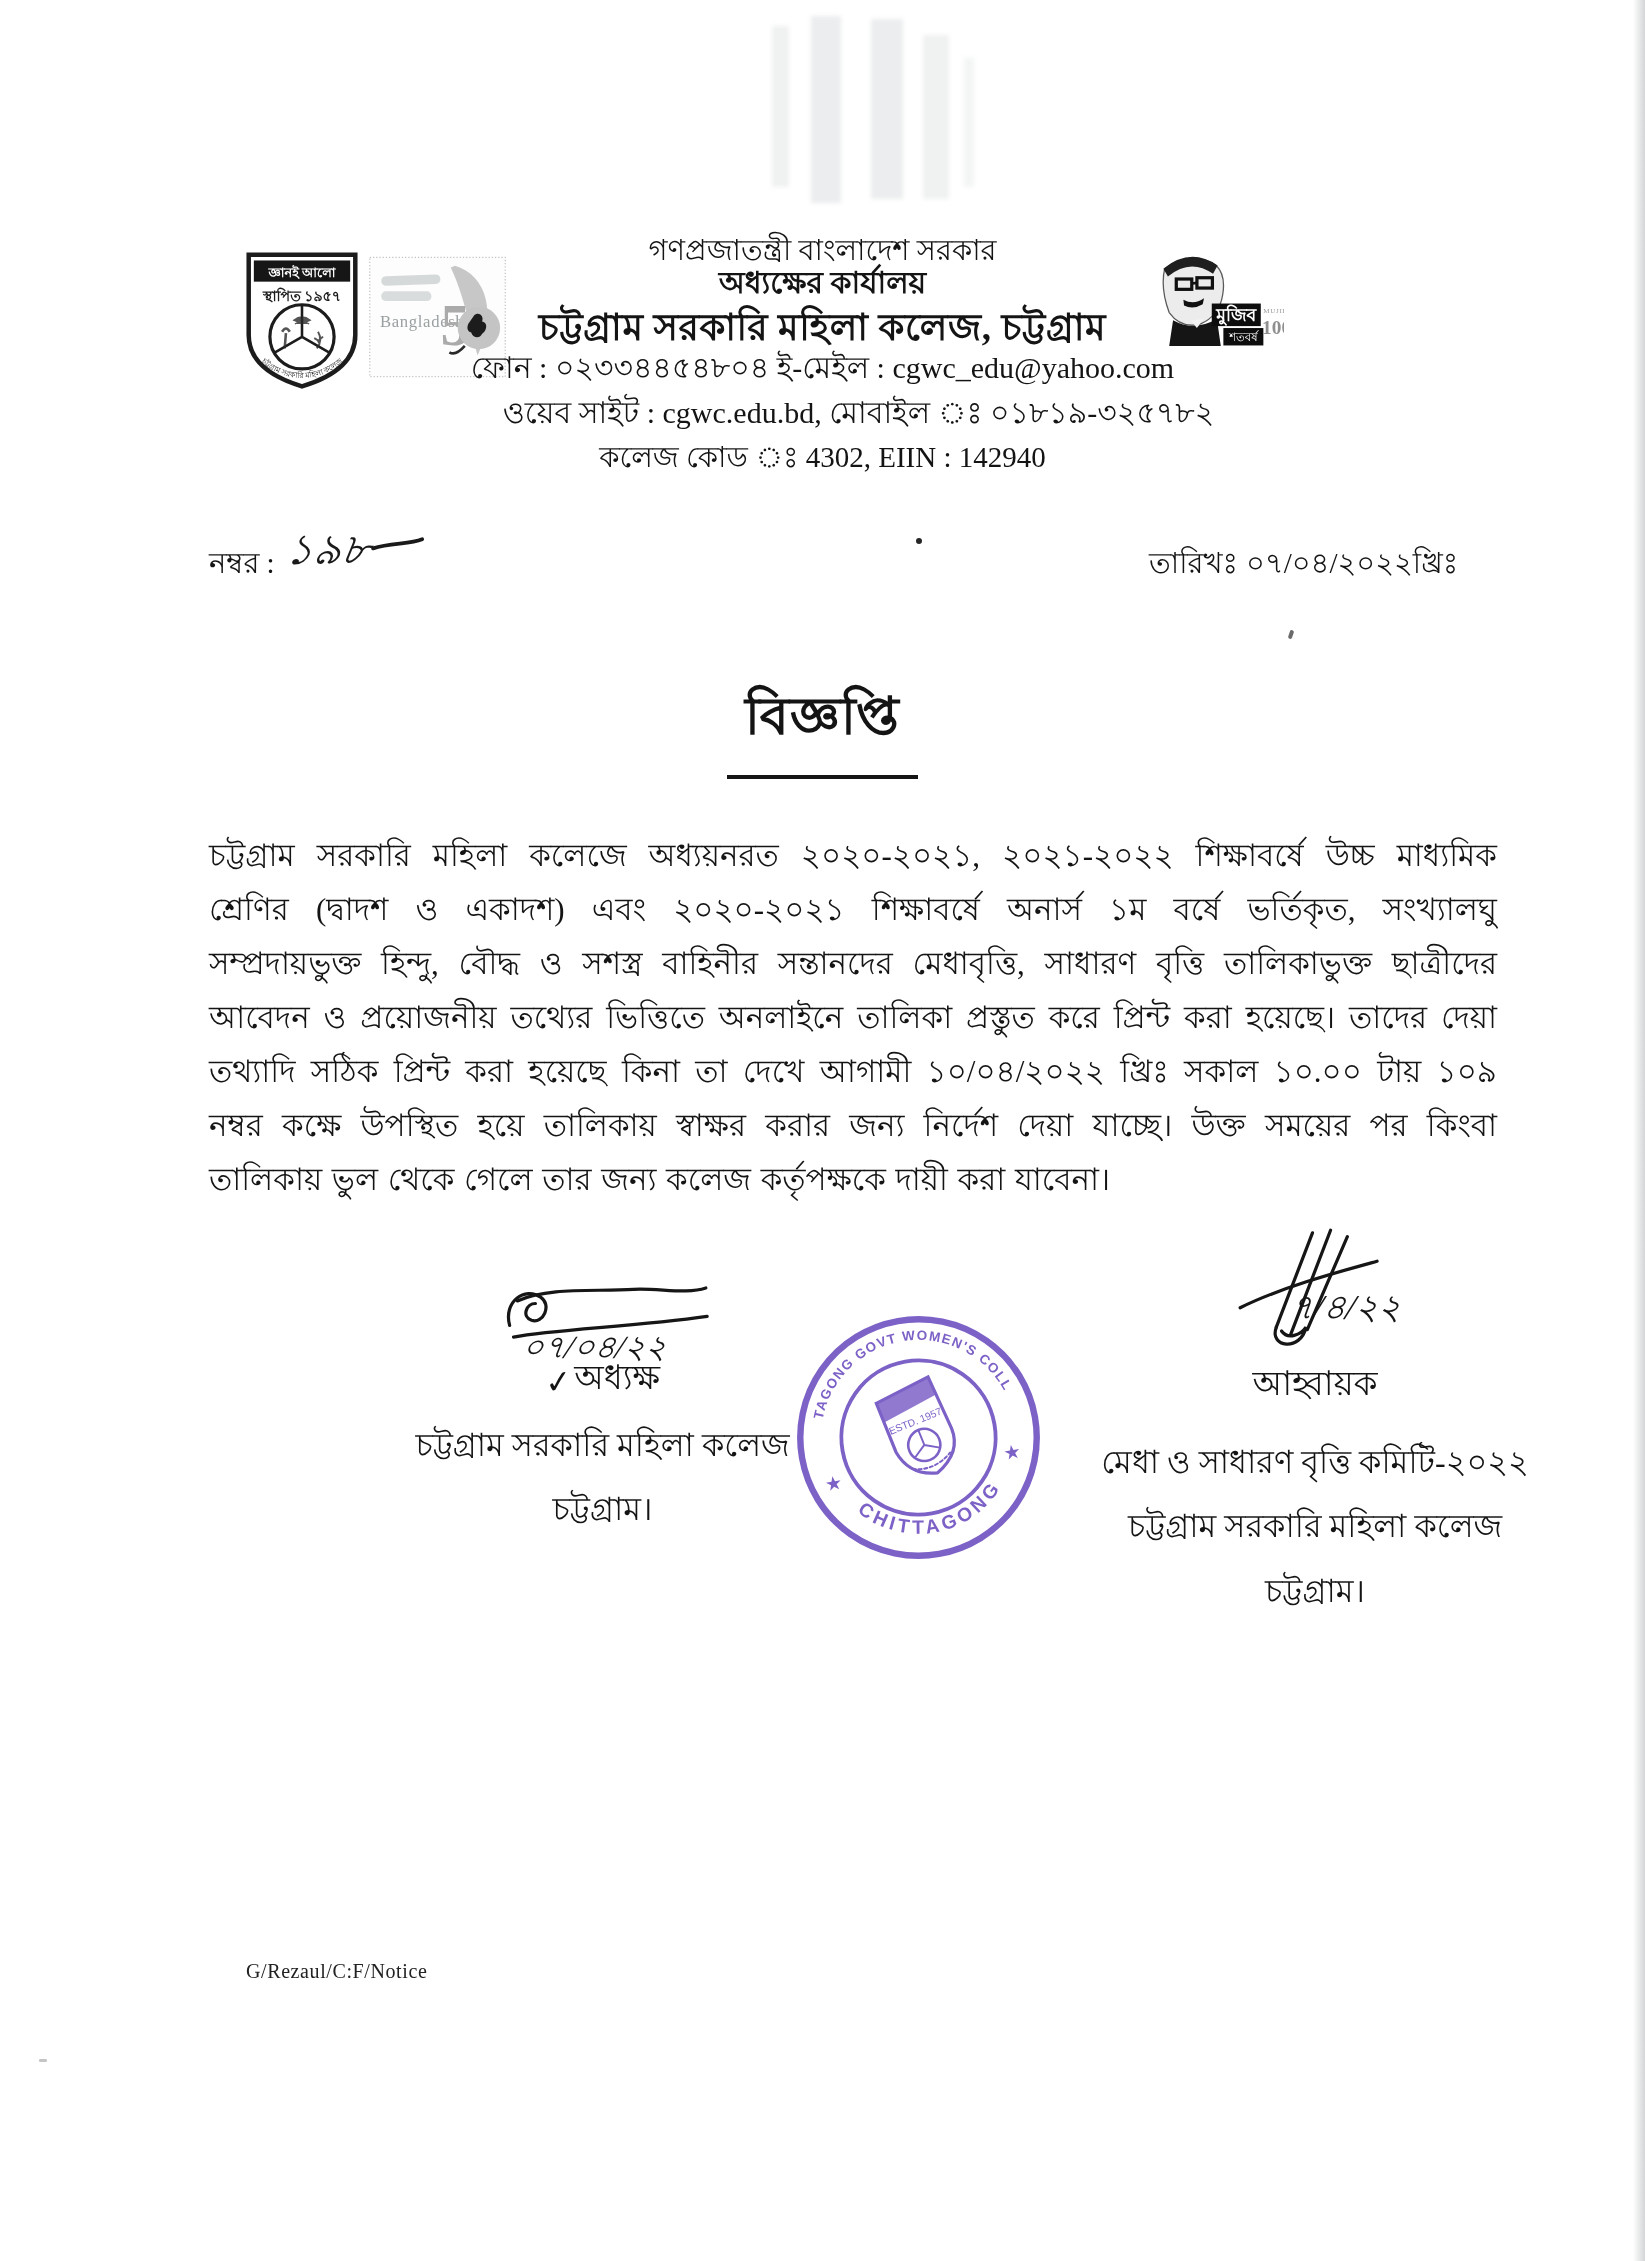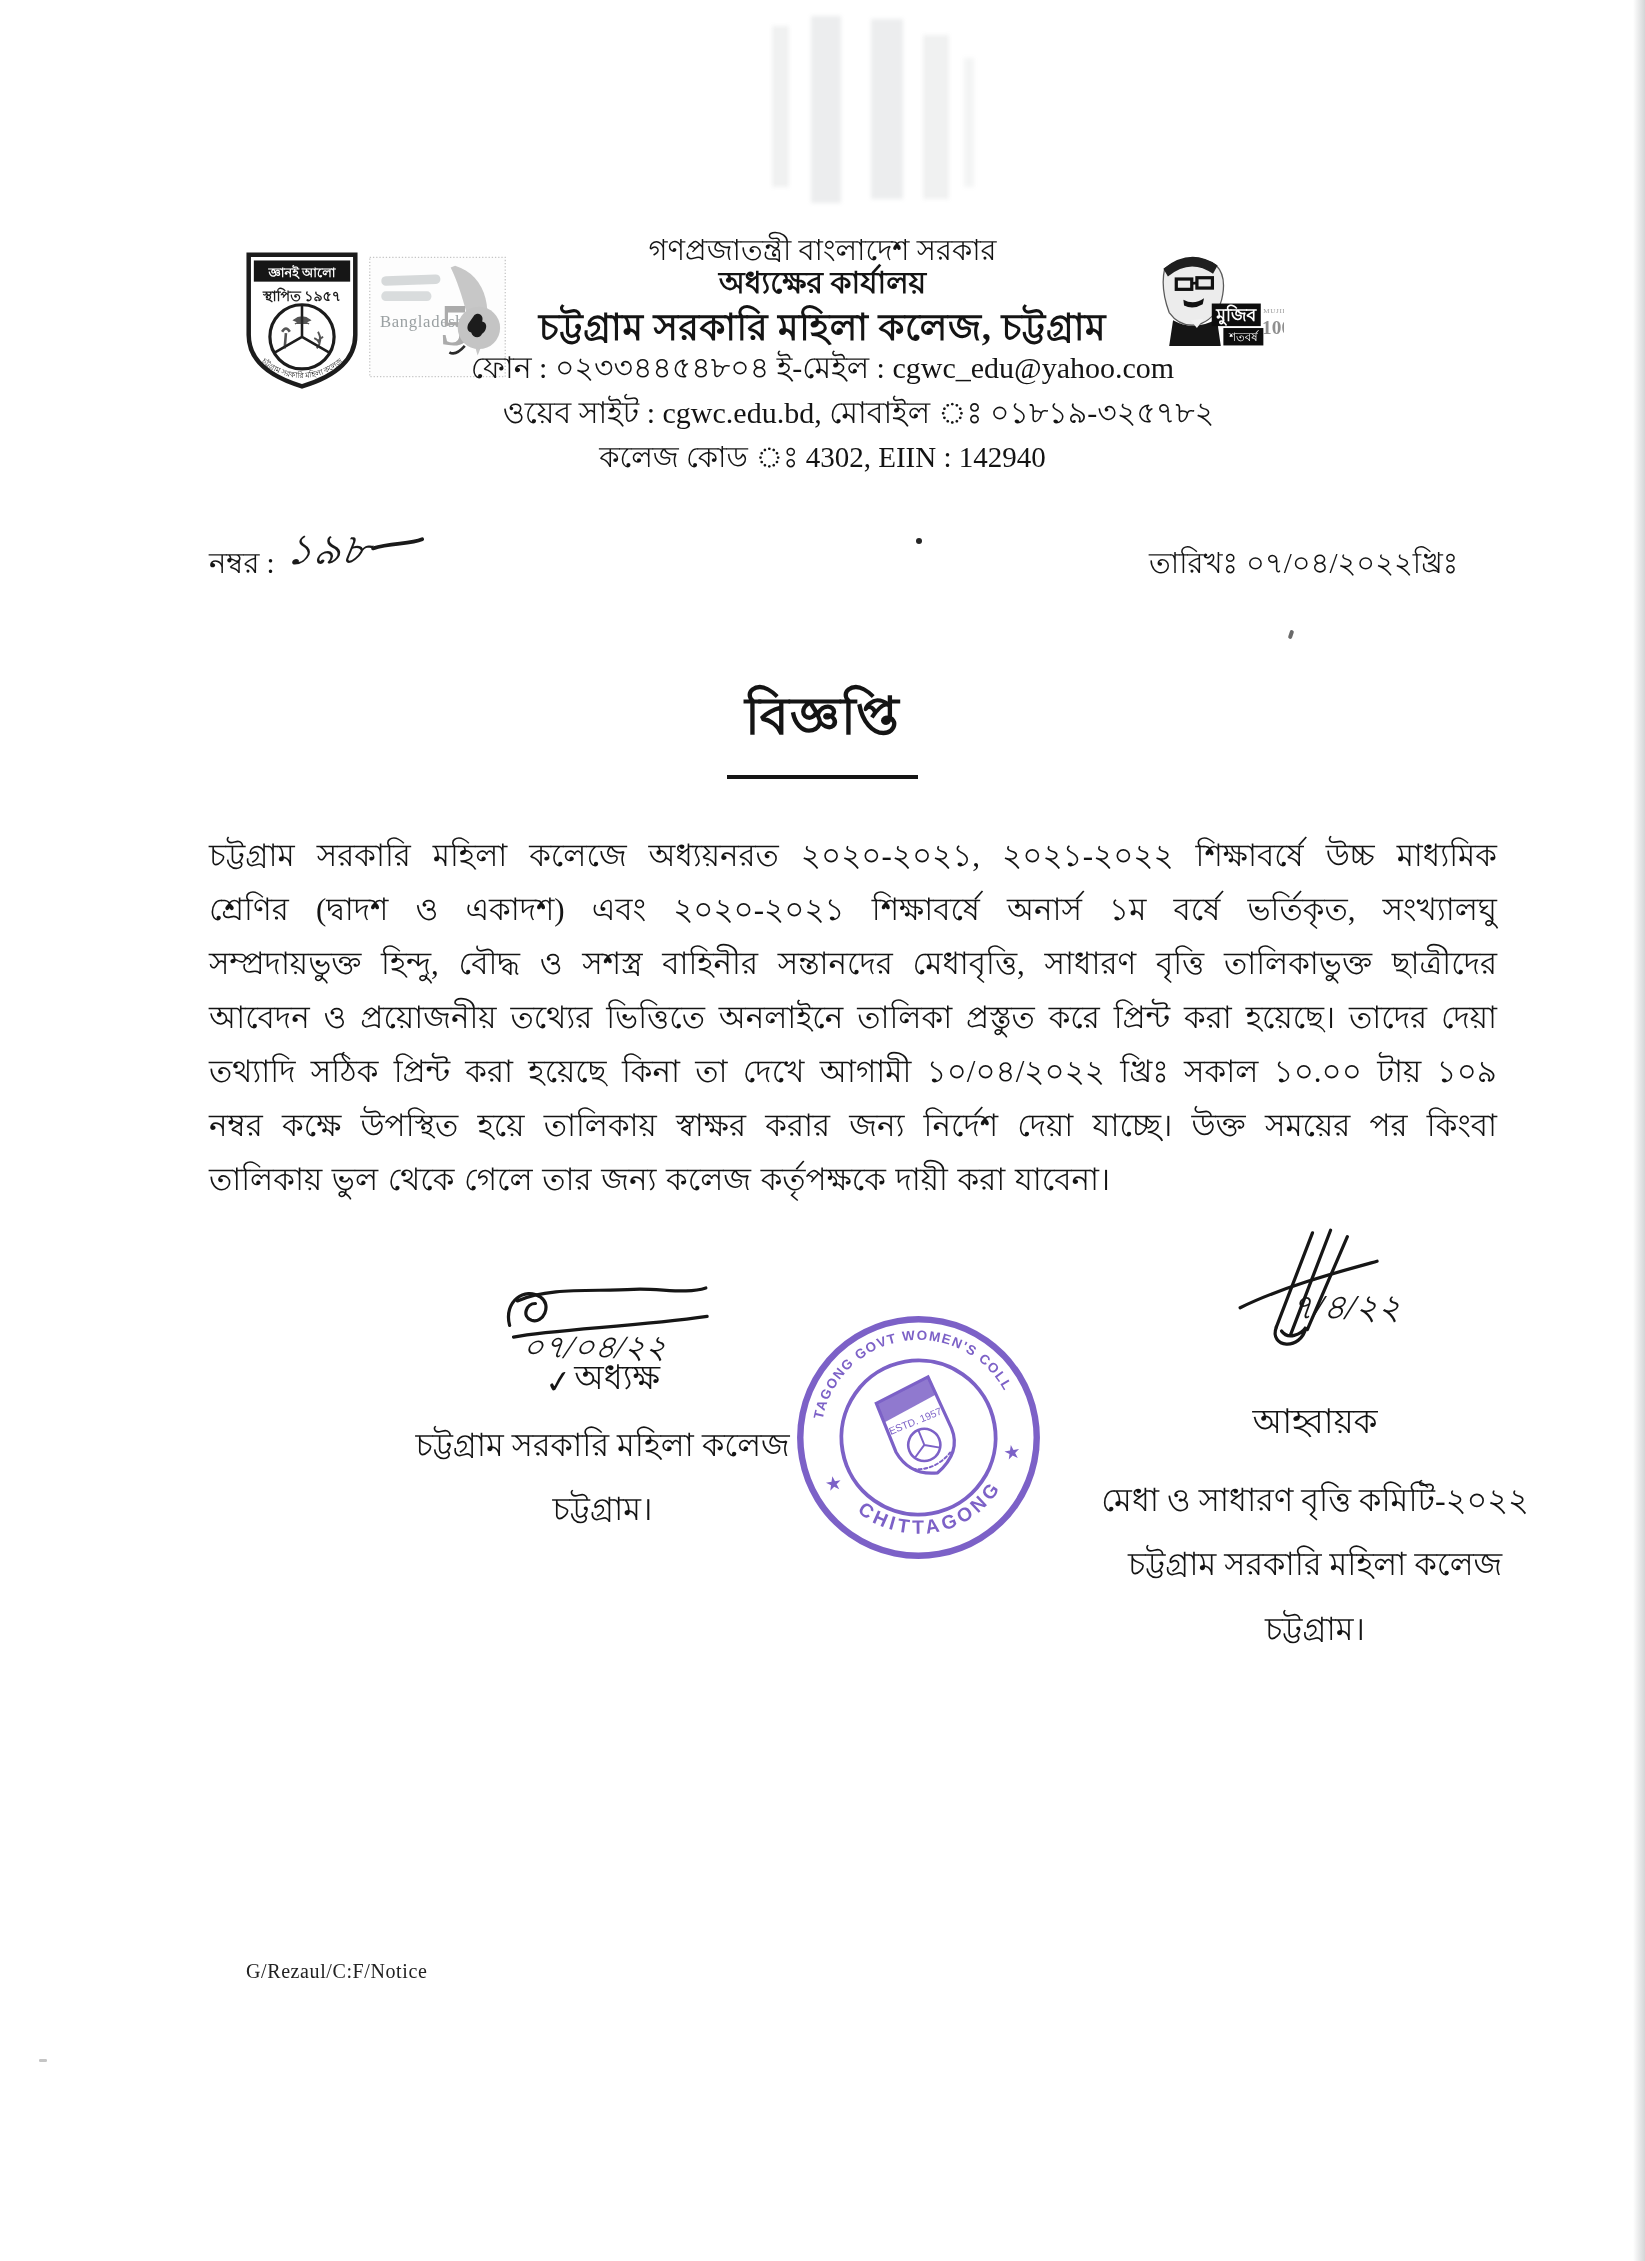--- a/index.html
+++ b/index.html
@@ -169,21 +169,21 @@
       </g>
     </g>
   </svg>
 
   <svg class="abs" style="left:1204px;top:1225px;" width="226" height="139" viewBox="0 0 350 215">
     <path d="M168,12 L112,158 M196,8 L134,170 M222,18 L160,162" stroke="#161616" stroke-width="5" fill="none" stroke-linecap="round"></path>
     <path d="M112,158 C100,190 150,196 158,158 C150,170 130,178 120,164" stroke="#161616" stroke-width="5" fill="none" stroke-linecap="round"></path>
     <path d="M56,128 C120,96 210,72 268,56" stroke="#161616" stroke-width="5" fill="none" stroke-linecap="round"></path>
     <text x="148" y="146" font-size="54" fill="#161616" transform="skewX(-6)" style="font-style:italic;">৭/৪/২২</text>
   </svg>
-  <div class="abs sigblock" style="left:1083px;top:1395px;width:464px;">
+  <div class="abs sigblock" style="left:1083px;top:1357px;width:464px;">
     <div class="sig-designation">আহ্বায়ক</div>
     <div class="sig-line" style="margin-top:23px;">মেধা ও সাধারণ বৃত্তি কমিটি-২০২২</div>
     <div class="sig-line" style="margin-top:10.3px;">চট্টগ্রাম সরকারি মহিলা কলেজ</div>
     <div class="sig-line" style="margin-top:10.3px;">চট্টগ্রাম।</div>
   </div>
 
   <div class="abs footer-ref" style="left:230px;top:1960px;margin-left:16px;">G/Rezaul/C:F/Notice</div>
 
 </div>
 

